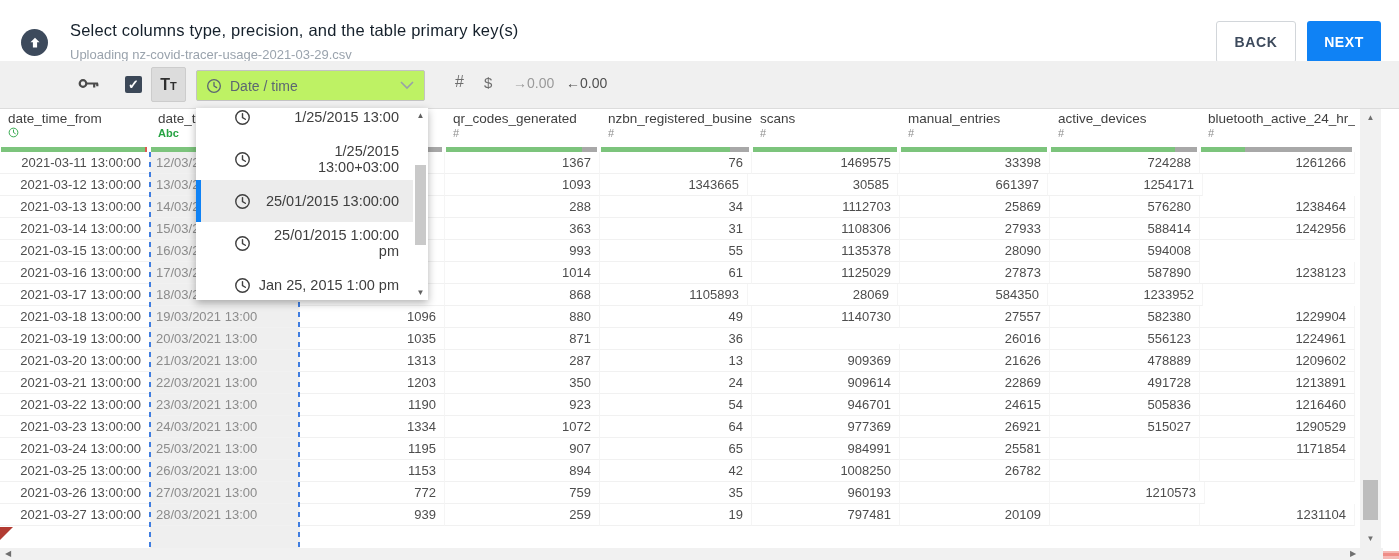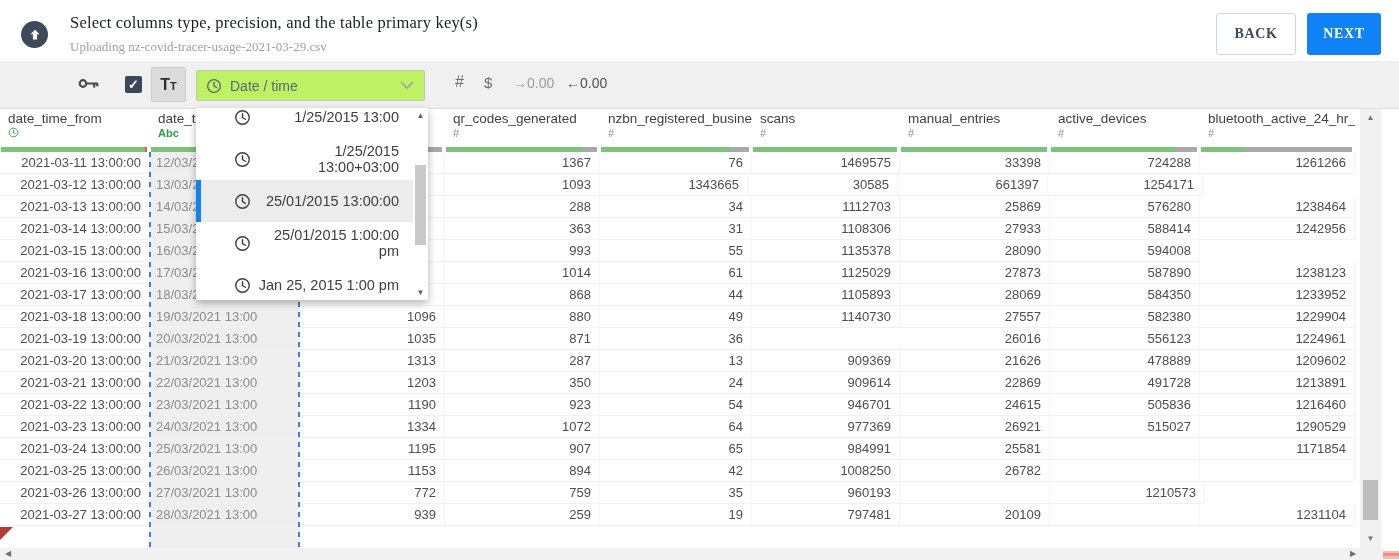--- a/index.html
+++ b/index.html
@@ -1,21 +1,21 @@
 <!DOCTYPE html>
 <html><head>
 <meta charset="utf-8">
 <style>
   html,body{margin:0;padding:0;background:#fff;}
   .screen{position:relative;width:1399px;height:560px;overflow:hidden;
           font-family:"Liberation Sans",sans-serif;background:#fff;}
 
   
-  .app-header{position:absolute;left:0;top:4px;width:1399px;height:60px;background:#fff;
-              border-bottom:1px solid #701a75;z-index:6;font-family:Liberation Serif, serif;}
+  .app-header{position:absolute;left:0;top:12px;width:1399px;height:60px;background:#fff;
+              border-bottom:1px solid #701a75;z-index:6;}
   .upload-badge{position:absolute;left:21px;top:17px;width:27px;height:27px;border-radius:50%;
                 background:#3d4a5c;display:flex;align-items:center;justify-content:center;}
   .page-title{position:absolute;left:70px;top:9px;font-size:16.5px;color:#15202b;letter-spacing:.2px;}
   .page-subtitle{position:absolute;left:70px;top:35px;font-size:13px;color:#9aa3ad;}
   .btn{position:absolute;top:9px;height:42px;border-radius:3px;font-size:14px;font-weight:bold;
        letter-spacing:.6px;display:flex;align-items:center;justify-content:center;cursor:pointer;
        box-sizing:border-box;}
   .btn-back{right:103px;width:80px;background:#fff;border:1px solid #d2d6da;color:#3d4a5c;}
   .btn-next{right:18px;width:74px;background:#0f82f5;border:none;color:#fff;}
 
@@ -274,21 +274,20 @@
         <div class="td r" style="width: 148px;">1125029</div>
         <div class="td r" style="width: 150px;">27873</div>
         <div class="td r" style="width: 150px;">587890</div>
         <div class="td r" style="width: 155px;">1238123</div>
       </div>
       <div class="tr">
         <div class="td r" style="width: 150px;">2021-03-17 13:00:00</div>
         <div class="td l selcol" style="width: 150px;">18/03/2021 13:00</div>
         <div class="td r" style="width: 145px;"></div>
         <div class="td r" style="width: 155px;">868</div>
-        <div class="td r" style="width: 152px;">44</div>
         <div class="td r" style="width: 148px;">1105893</div>
         <div class="td r" style="width: 150px;">28069</div>
         <div class="td r" style="width: 150px;">584350</div>
         <div class="td r" style="width: 155px;">1233952</div>
       </div>
       <div class="tr">
         <div class="td r" style="width: 150px;">2021-03-18 13:00:00</div>
         <div class="td l selcol" style="width: 150px;">19/03/2021 13:00</div>
         <div class="td r" style="width: 145px;">1096</div>
         <div class="td r" style="width: 155px;">880</div>

